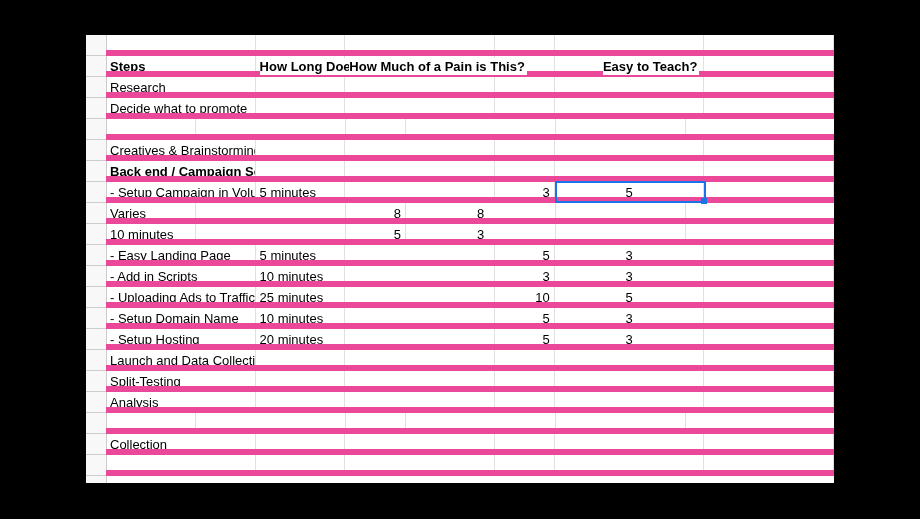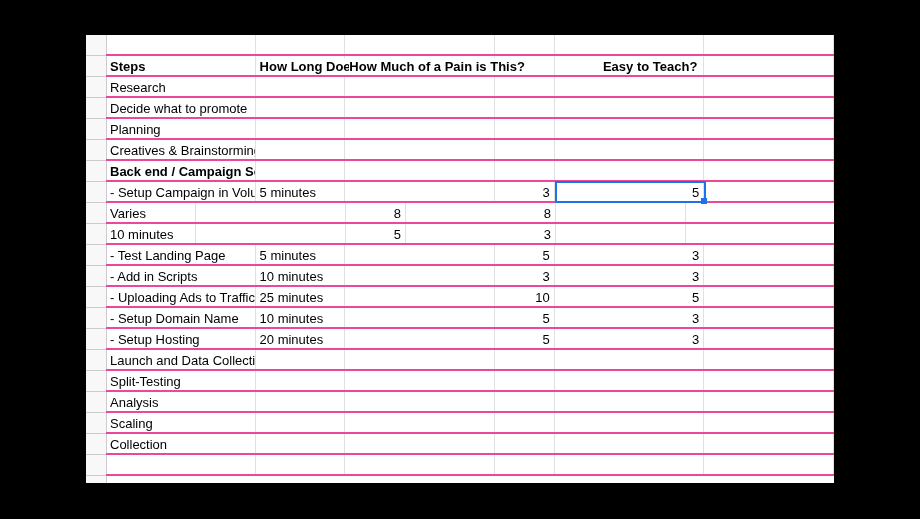--- a/index.html
+++ b/index.html
@@ -38,38 +38,38 @@
     left: 20px;
     top: 0;
     right: 0;
     bottom: 0;
     overflow: hidden;
   }
   .grid-row {
     display: flex;
     height: 21px;
     box-sizing: border-box;
-    border-bottom: 2px solid #ec4899;
+    border-bottom: 6px solid #ec4899;
     white-space: nowrap;
   }
   .c {
     box-sizing: border-box;
     padding: 2px 4px 0 4px;
     font-size: 13px;
     line-height: 17px;
     border-right: 1px solid #e0e0e0;
     overflow: hidden;
     position: relative;
     color: #000;
   }
   .cA { width: 150px; }
   .cB { width: 90px;  }
   .cC { width: 150px; }
   .cD { width: 60px;  text-align: right; }
-  .cE { width: 150px; text-align: right; }
+  .cE { width: 150px; text-align: center; }
   .cF { width: 130px; text-align: right; }
 
   .bold, .header-row .c { font-weight: bold; }
 
   .overflow {
     overflow: visible;
   }
   .overflow span.ofw {
     position: absolute;
     left: 4px;
@@ -166,21 +166,20 @@
       </div>
       <div class="grid-row">
         <div class="c cA">Decide what to promote</div>
         <div class="c cB"></div>
         <div class="c cC"></div>
         <div class="c cD"></div>
         <div class="c cE"></div>
         <div class="c cF"></div>
       </div>
       <div class="grid-row">
-        <div class="c cA">Planning</div>
         <div class="c cB"></div>
         <div class="c cC"></div>
         <div class="c cD"></div>
         <div class="c cE"></div>
         <div class="c cF"></div>
       </div>
       <div class="grid-row">
         <div class="c cA">Creatives &amp; Brainstorming</div>
         <div class="c cB"></div>
         <div class="c cC"></div>
@@ -212,21 +211,21 @@
         <div class="c cF"></div>
       </div>
       <div class="grid-row">
         <div class="c cB">10 minutes</div>
         <div class="c cC"></div>
         <div class="c cD">5</div>
         <div class="c cE">3</div>
         <div class="c cF"></div>
       </div>
       <div class="grid-row">
-        <div class="c cA"> - Test Landing Page</div>
+        <div class="c cA"> - Easy Landing Page</div>
         <div class="c cB">5 minutes</div>
         <div class="c cC"></div>
         <div class="c cD">5</div>
         <div class="c cE">3</div>
         <div class="c cF"></div>
       </div>
       <div class="grid-row">
         <div class="c cA"> - Add in Scripts</div>
         <div class="c cB">10 minutes</div>
         <div class="c cC"></div>
@@ -276,21 +275,20 @@
       </div>
       <div class="grid-row">
         <div class="c cA">Analysis</div>
         <div class="c cB"></div>
         <div class="c cC"></div>
         <div class="c cD"></div>
         <div class="c cE"></div>
         <div class="c cF"></div>
       </div>
       <div class="grid-row">
-        <div class="c cA">Scaling</div>
         <div class="c cB"></div>
         <div class="c cC"></div>
         <div class="c cD"></div>
         <div class="c cE"></div>
         <div class="c cF"></div>
       </div>
       <div class="grid-row">
         <div class="c cA">Collection</div>
         <div class="c cB"></div>
         <div class="c cC"></div>

